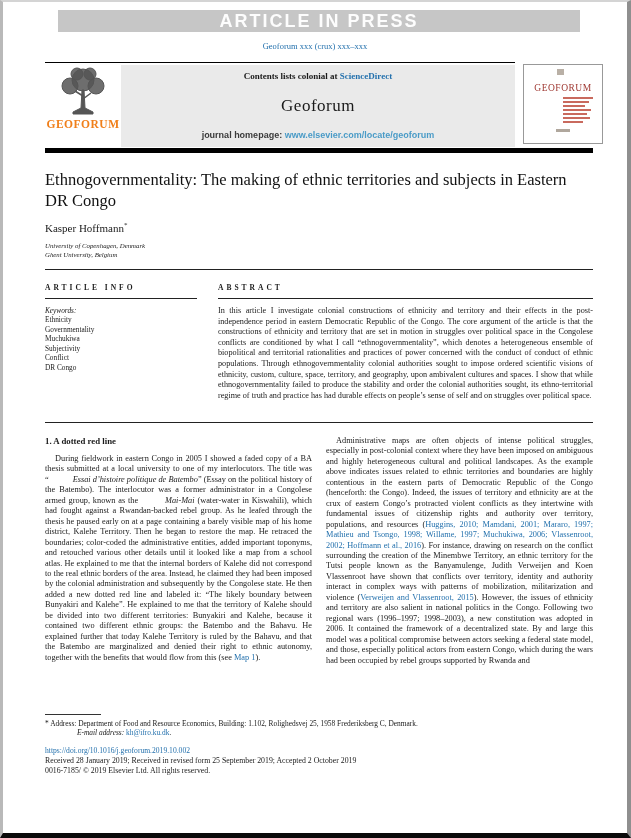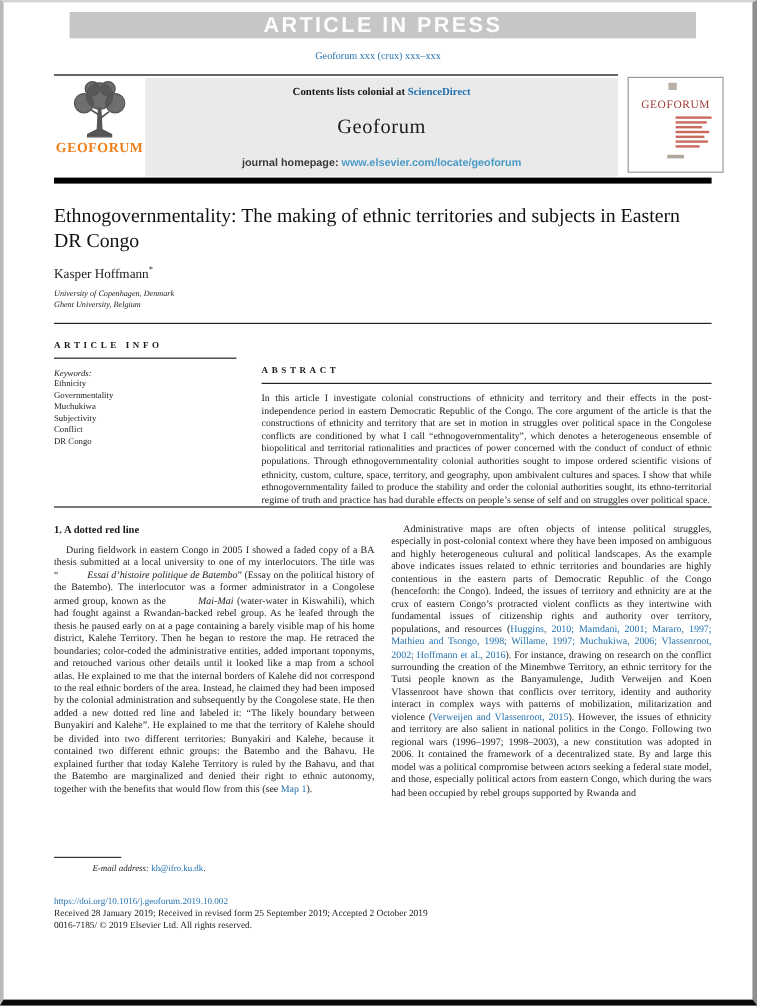--- a/index.html
+++ b/index.html
@@ -37,21 +37,21 @@
   .cover-lines div{height:2px;background:#c96a5e;margin-bottom:2px;}
   .cover-foot{width:14px;height:3px;background:#b0a79d;margin:6px auto 0;}
   .mast-rule{position:absolute;left:42px;top:146px;width:548px;height:5px;background:#000;}
   .title{position:absolute;left:42px;top:167px;width:535px;font-size:16.5px;line-height:21px;color:#111;}
   .author{position:absolute;left:42px;top:219px;font-size:11px;}
   .author sup{font-size:7px;}
   .affils{position:absolute;left:42px;top:240px;font-size:6.8px;font-style:italic;line-height:8.6px;}
   .rule-full{position:absolute;left:42px;width:548px;height:1px;background:#222;}
   .col-head{font-size:7.5px;font-weight:bold;letter-spacing:3px;}
   .info-col{position:absolute;left:42px;top:281px;width:152px;}
-  .abs-col{position:absolute;left:215px;top:281px;width:375px;margin-top:21px;}
+  .abs-col{position:absolute;left:215px;top:281px;width:375px;}
   .head-rule{height:1px;background:#222;margin-top:6px;margin-bottom:7px;}
   .kw-label{font-size:7.3px;font-style:italic;}
   .kw{font-size:7.3px;line-height:9.6px;}
   .abstract-text{font-size:8.2px;line-height:10.6px;text-align:justify;}
   .sec-head{position:absolute;left:42px;top:434px;font-size:8.8px;font-weight:bold;}
   .body-par{font-size:8.3px;line-height:10.45px;text-align:justify;}
   .left-col{position:absolute;left:42px;top:452px;width:267px;}
   .right-col{position:absolute;left:323px;top:434px;width:267px;}
   .indent{text-indent:10px;}
   .fn-rule{position:absolute;left:42px;top:712px;width:56px;height:1px;background:#333;}
@@ -149,20 +149,21 @@
   <div class="rule-full" style="top:420px"></div>
 
   <div class="sec-head">1. A dotted red line</div>
 
   <div class="left-col body-par indent"><span>During fieldwork in eastern Congo in 2005 I showed a faded copy of a BA thesis submitted at a local university to one of my interlocutors. The title was “</span><span class="i">Essai d’histoire politique de Batembo</span><span>” (Essay on the political history of the Batembo). The interlocutor was a former administrator in a Congolese armed group, known as the </span><span class="i">Mai-Mai</span><span> (water-water in Kiswahili), which had fought against a Rwandan-backed rebel group. As he leafed through the thesis he paused early on at a page containing a barely visible map of his home district, Kalehe Territory. Then he began to restore the map. He retraced the boundaries; color-coded the administrative entities, added important toponyms, and retouched various other details until it looked like a map from a school atlas. He explained to me that the internal borders of Kalehe did not correspond to the real ethnic borders of the area. Instead, he claimed they had been imposed by the colonial administration and subsequently by the Congolese state. He then added a new dotted red line and labeled it: “The likely boundary between Bunyakiri and Kalehe”. He explained to me that the territory of Kalehe should be divided into two different territories: Bunyakiri and Kalehe, because it contained two different ethnic groups: the Batembo and the Bahavu. He explained further that today Kalehe Territory is ruled by the Bahavu, and that the Batembo are marginalized and denied their right to ethnic autonomy, together with the benefits that would flow from this (see </span><span class="link">Map 1</span><span>).</span></div>
 
   <div class="right-col body-par indent"><span>Administrative maps are often objects of intense political struggles, especially in post-colonial context where they have been imposed on ambiguous and highly heterogeneous cultural and political landscapes. As the example above indicates issues related to ethnic territories and boundaries are highly contentious in the eastern parts of Democratic Republic of the Congo (henceforth: the Congo). Indeed, the issues of territory and ethnicity are at the crux of eastern Congo’s protracted violent conflicts as they intertwine with fundamental issues of citizenship rights and authority over territory, populations, and resources (</span><span class="link">Huggins, 2010; Mamdani, 2001; Mararo, 1997; Mathieu and Tsongo, 1998; Willame, 1997; Muchukiwa, 2006; Vlassenroot, 2002; Hoffmann et al., 2016</span><span>). For instance, drawing on research on the conflict surrounding the creation of the Minembwe Territory, an ethnic territory for the Tutsi people known as the Banyamulenge, Judith Verweijen and Koen Vlassenroot have shown that conflicts over territory, identity and authority interact in complex ways with patterns of mobilization, militarization and violence (</span><span class="link">Verweijen and Vlassenroot, 2015</span><span>). However, the issues of ethnicity and territory are also salient in national politics in the Congo. Following two regional wars (1996–1997; 1998–2003), a new constitution was adopted in 2006. It contained the framework of a decentralized state. By and large this model was a political compromise between actors seeking a federal state model, and those, especially political actors from eastern Congo, which during the wars had been occupied by rebel groups supported by Rwanda and</span></div>
 
   <div class="fn-rule"></div>
   <div class="footnote">
+    <div>* Address: Department of Food and Resource Economics, Building: 1.102, Rolighedsvej 25, 1958 Frederiksberg C, Denmark.</div>
     <div class="line2"><span class="i">E-mail address:</span><span> </span><span class="link">kh@ifro.ku.dk</span><span>.</span></div>
   </div>
 
   <div class="doi-line">https://doi.org/10.1016/j.geoforum.2019.10.002</div>
   <div class="received-line">Received 28 January 2019; Received in revised form 25 September 2019; Accepted 2 October 2019</div>
   <div class="issn-line">0016-7185/ © 2019 Elsevier Ltd. All rights reserved.</div>
 
 
 </div>
 

